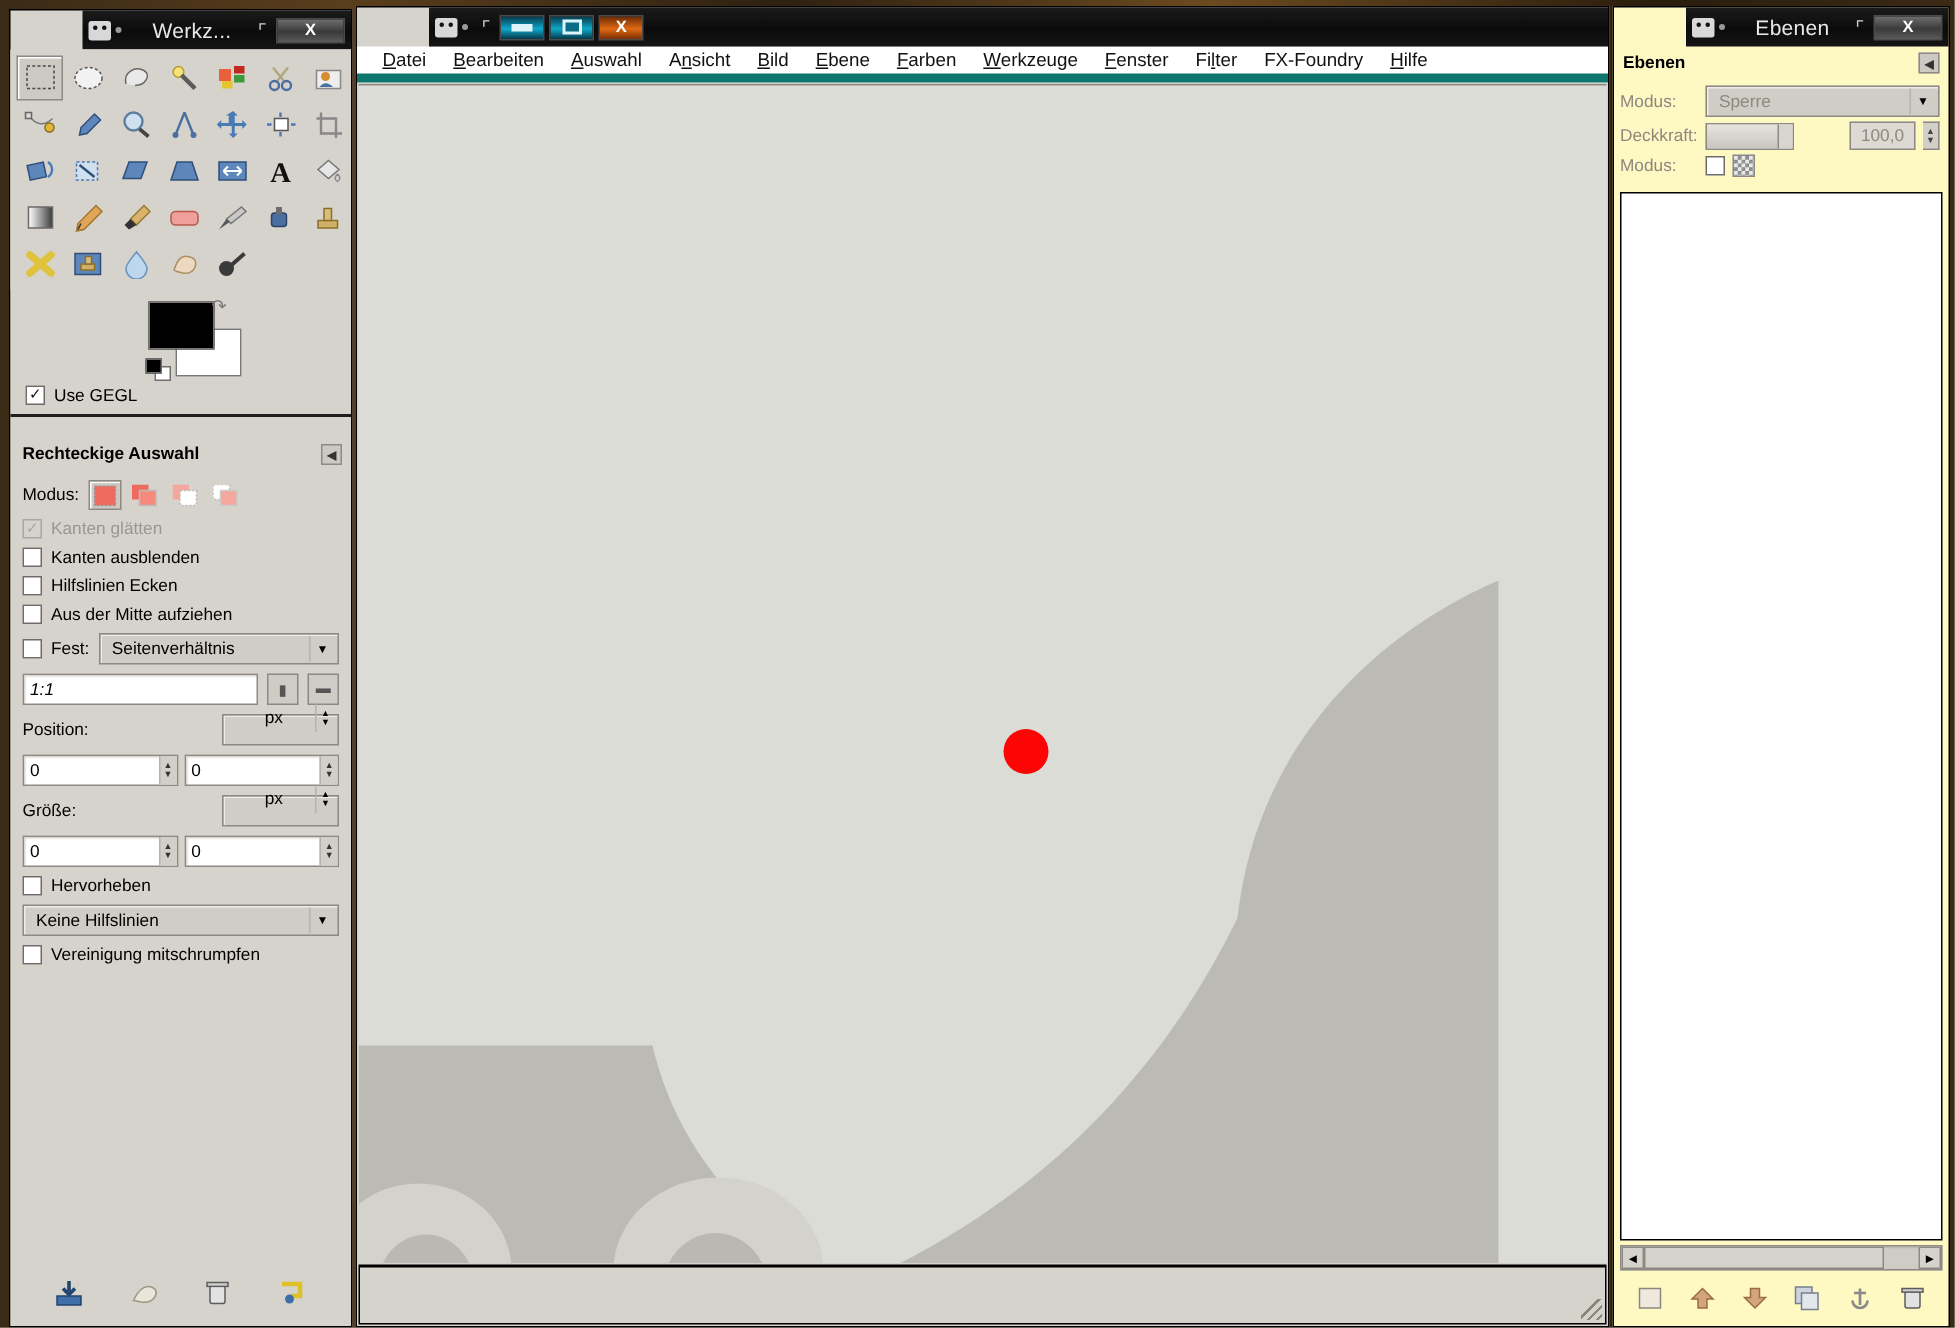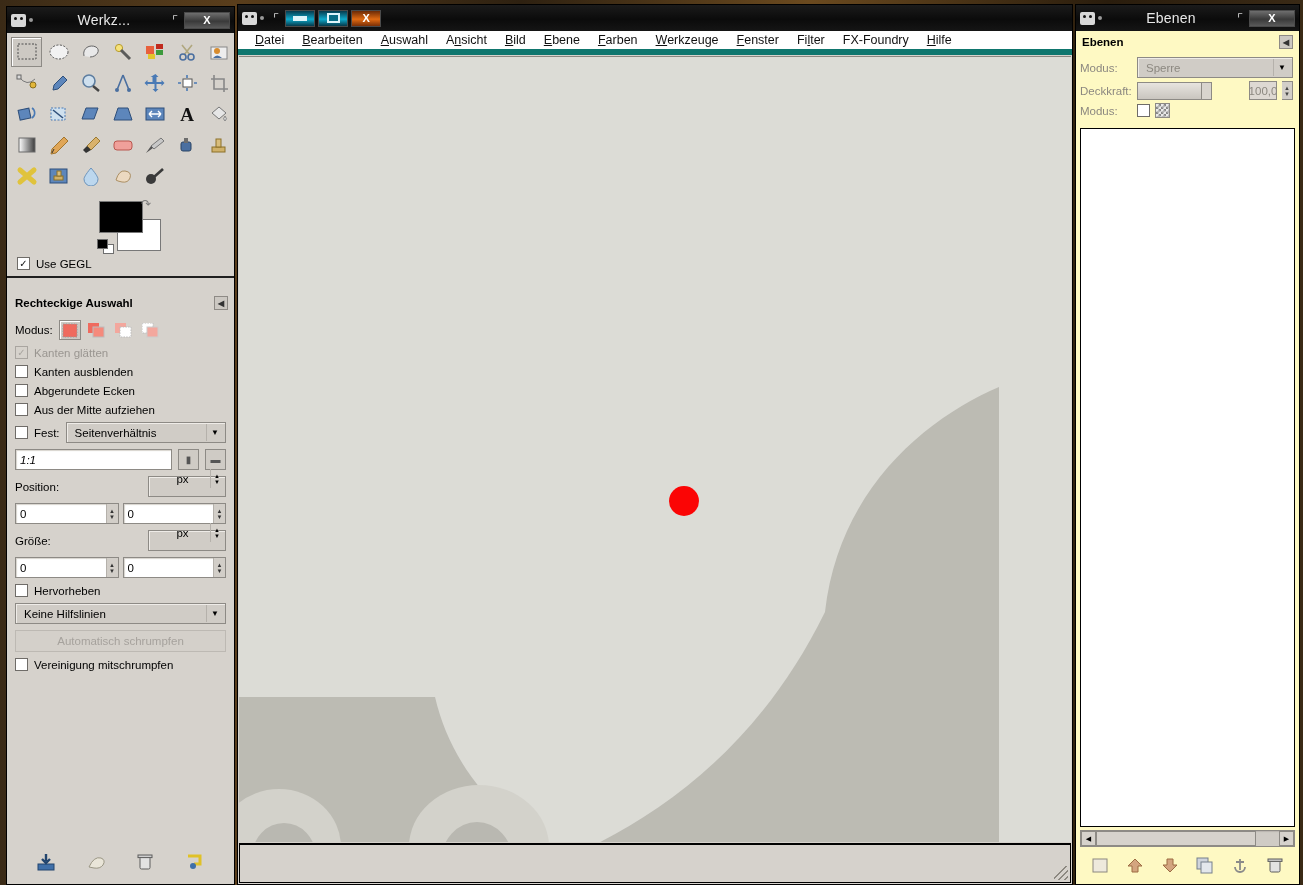--- a/index.html
+++ b/index.html
@@ -14,21 +14,21 @@
   #desktop {
     position:absolute; inset:0;
     background:
       linear-gradient(90deg,#3a2a16 0%,#5a3e1c 18%,#2e2111 40%,#6b4a1f 62%,#2a1d0d 85%,#3a2a16 100%);
   }
   
   .win { position:absolute; background:#d6d2cc; border:1px solid #000; }
   .titlebar {
     height:26px; background:linear-gradient(180deg,#1b1b1b 0%,#0b0b0b 55%,#151515 100%);
     display:flex; align-items:center; color:#e8e8e8; font-size:14px;
-    padding:0 4px; position:relative;
+    padding:0 4px; position:relative;margin-left:48px;
   }
   .titlebar .tb-title {
     flex:1; text-align:center; white-space:nowrap; overflow:hidden;
     text-overflow:ellipsis; font-size:14px; letter-spacing:.2px;
   }
   .wicon {
     width:15px;height:13px;margin-right:3px;flex:0 0 auto;
     background:#d8d8d8; border-radius:2px; position:relative;
   }
   .wicon:before,.wicon:after{
@@ -181,21 +181,21 @@
   .lrow .llab{color:#8c8880;font-size:11.5px;width:52px;flex:0 0 auto;}
   .slider{
     flex:1;height:18px;border:1px solid #8d8a85;background:#cdc9c3;position:relative;
     box-shadow:inset 1px 1px 1px #b8b4ae;
   }
   .slider .fill{position:absolute;left:0;top:0;bottom:0;width:100%;
     background:linear-gradient(180deg,#e7e4df,#c9c5bf);}
   .slider .knob{position:absolute;right:0;top:0;bottom:0;width:10px;
     background:#d8d4ce;border-left:1px solid #8d8a85;}
   .numbox{
-    width:28px;height:19px;border:1px solid #8d8a85;background:#ded9d3;color:#8c8880;
+    width:44px;height:19px;border:1px solid #8d8a85;background:#ded9d3;color:#8c8880;
     display:flex;align-items:center;justify-content:center;font-size:11.5px;margin-left:32px;
   }
   .numspin{width:11px;height:19px;border:1px solid #8d8a85;border-left:none;background:#d2cec8;
     display:flex;flex-direction:column;align-items:center;justify-content:center;
     font-size:6px;line-height:6px;color:#444;}
   .checker{
     width:15px;height:15px;
     background-image:
       linear-gradient(45deg,#888 25%,transparent 25%,transparent 75%,#888 75%),
       linear-gradient(45deg,#888 25%,transparent 25%,transparent 75%,#888 75%);
@@ -498,21 +498,21 @@
       <div class="row">
         <span class="chk dis">✓</span>
         <span class="lbl dis">Kanten glätten</span>
       </div>
       <div class="row">
         <span class="chk"></span>
         <span class="lbl">Kanten ausblenden</span>
       </div>
       <div class="row">
         <span class="chk"></span>
-        <span class="lbl">Abgerundete Ecken</span>
+        <span class="lbl">Hilfslinien Ecken</span>
       </div>
       <div class="row">
         <span class="chk"></span>
         <span class="lbl">Aus der Mitte aufziehen</span>
       </div>
 
       <div class="row">
         <span class="chk"></span>
         <span class="lbl">Fest:</span>
         <span class="combo">
@@ -586,23 +586,20 @@
         <span class="lbl">Hervorheben</span>
       </div>
 
       <div class="row">
         <span class="combo">
           <span class="cv">Keine Hilfslinien</span>
           <span class="arrow">▼</span>
         </span>
       </div>
 
-      <div class="row">
-        <span class="btn-dis" style="flex:1">Automatisch schrumpfen</span>
-      </div>
 
       <div class="row">
         <span class="chk"></span>
         <span class="lbl">Vereinigung mitschrumpfen</span>
       </div>
     </div>
 
     <div class="tb-bottom">
       <span class="bi">
         <svg width="20" height="18">

